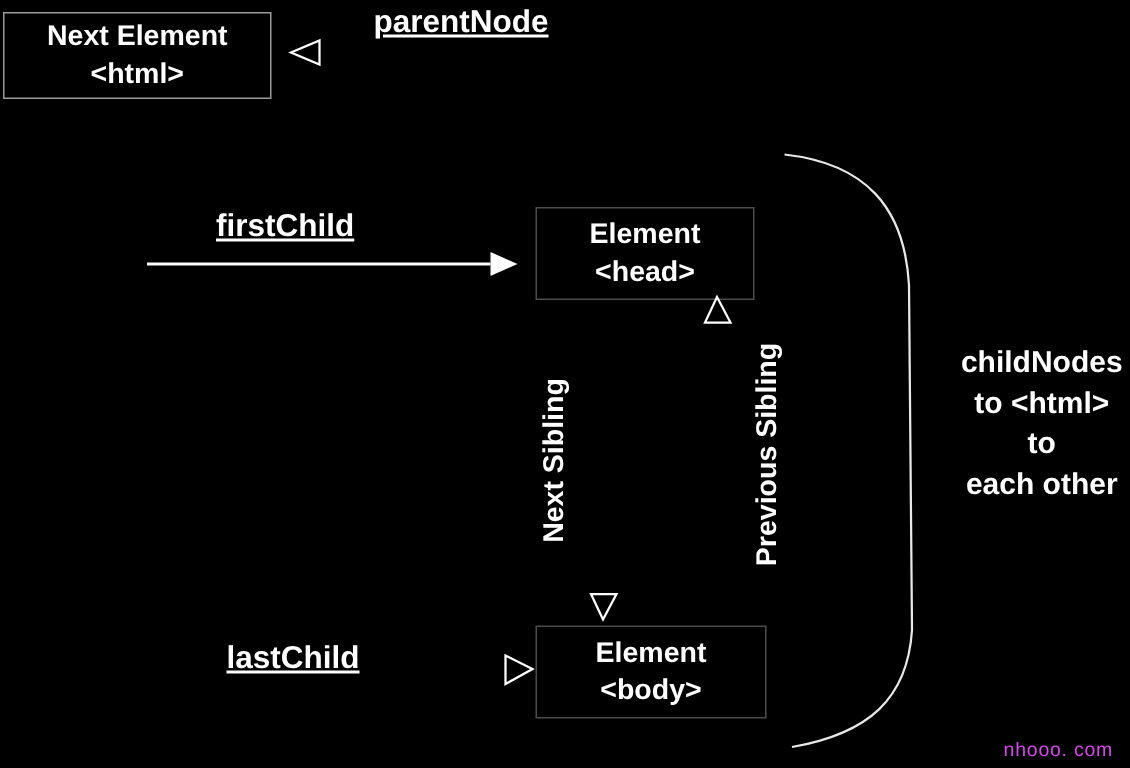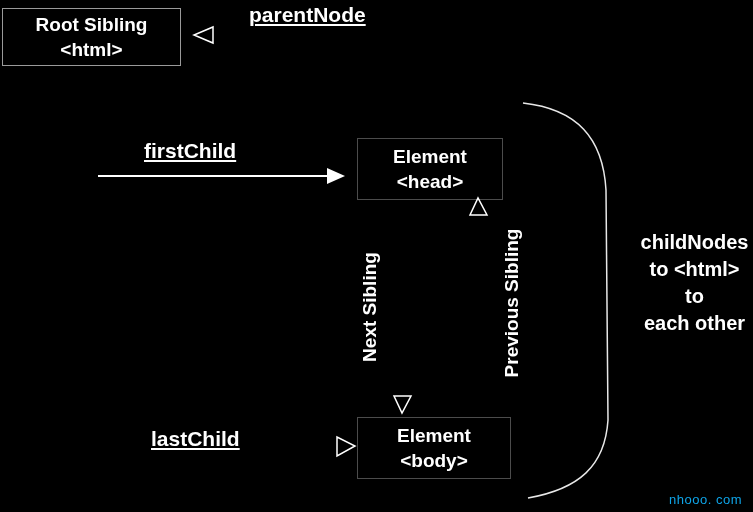--- a/index.html
+++ b/index.html
@@ -66,31 +66,31 @@
     left: 0;
     top: 0;
     pointer-events: none;
   }
   .watermark {
     position: absolute;
     right: 11px;
     bottom: 5px;
     font-size: 13px;
     font-weight: normal;
-    color: #0ea5e9;
+    color: #d946ef;
     letter-spacing: 0.5px;
   }
 </style>
 </head>
 <body>
 
 <div class="canvas">
 
   <div class="box box-root">
-    <div>Root Sibling</div>
+    <div>Next Element</div>
     <div>&lt;html&gt;</div>
   </div>
 
   <div class="label label-parentnode">parentNode</div>
 
   <div class="label label-firstchild">firstChild</div>
 
   <div class="label label-lastchild">lastChild</div>
 
   <div class="box box-head">

